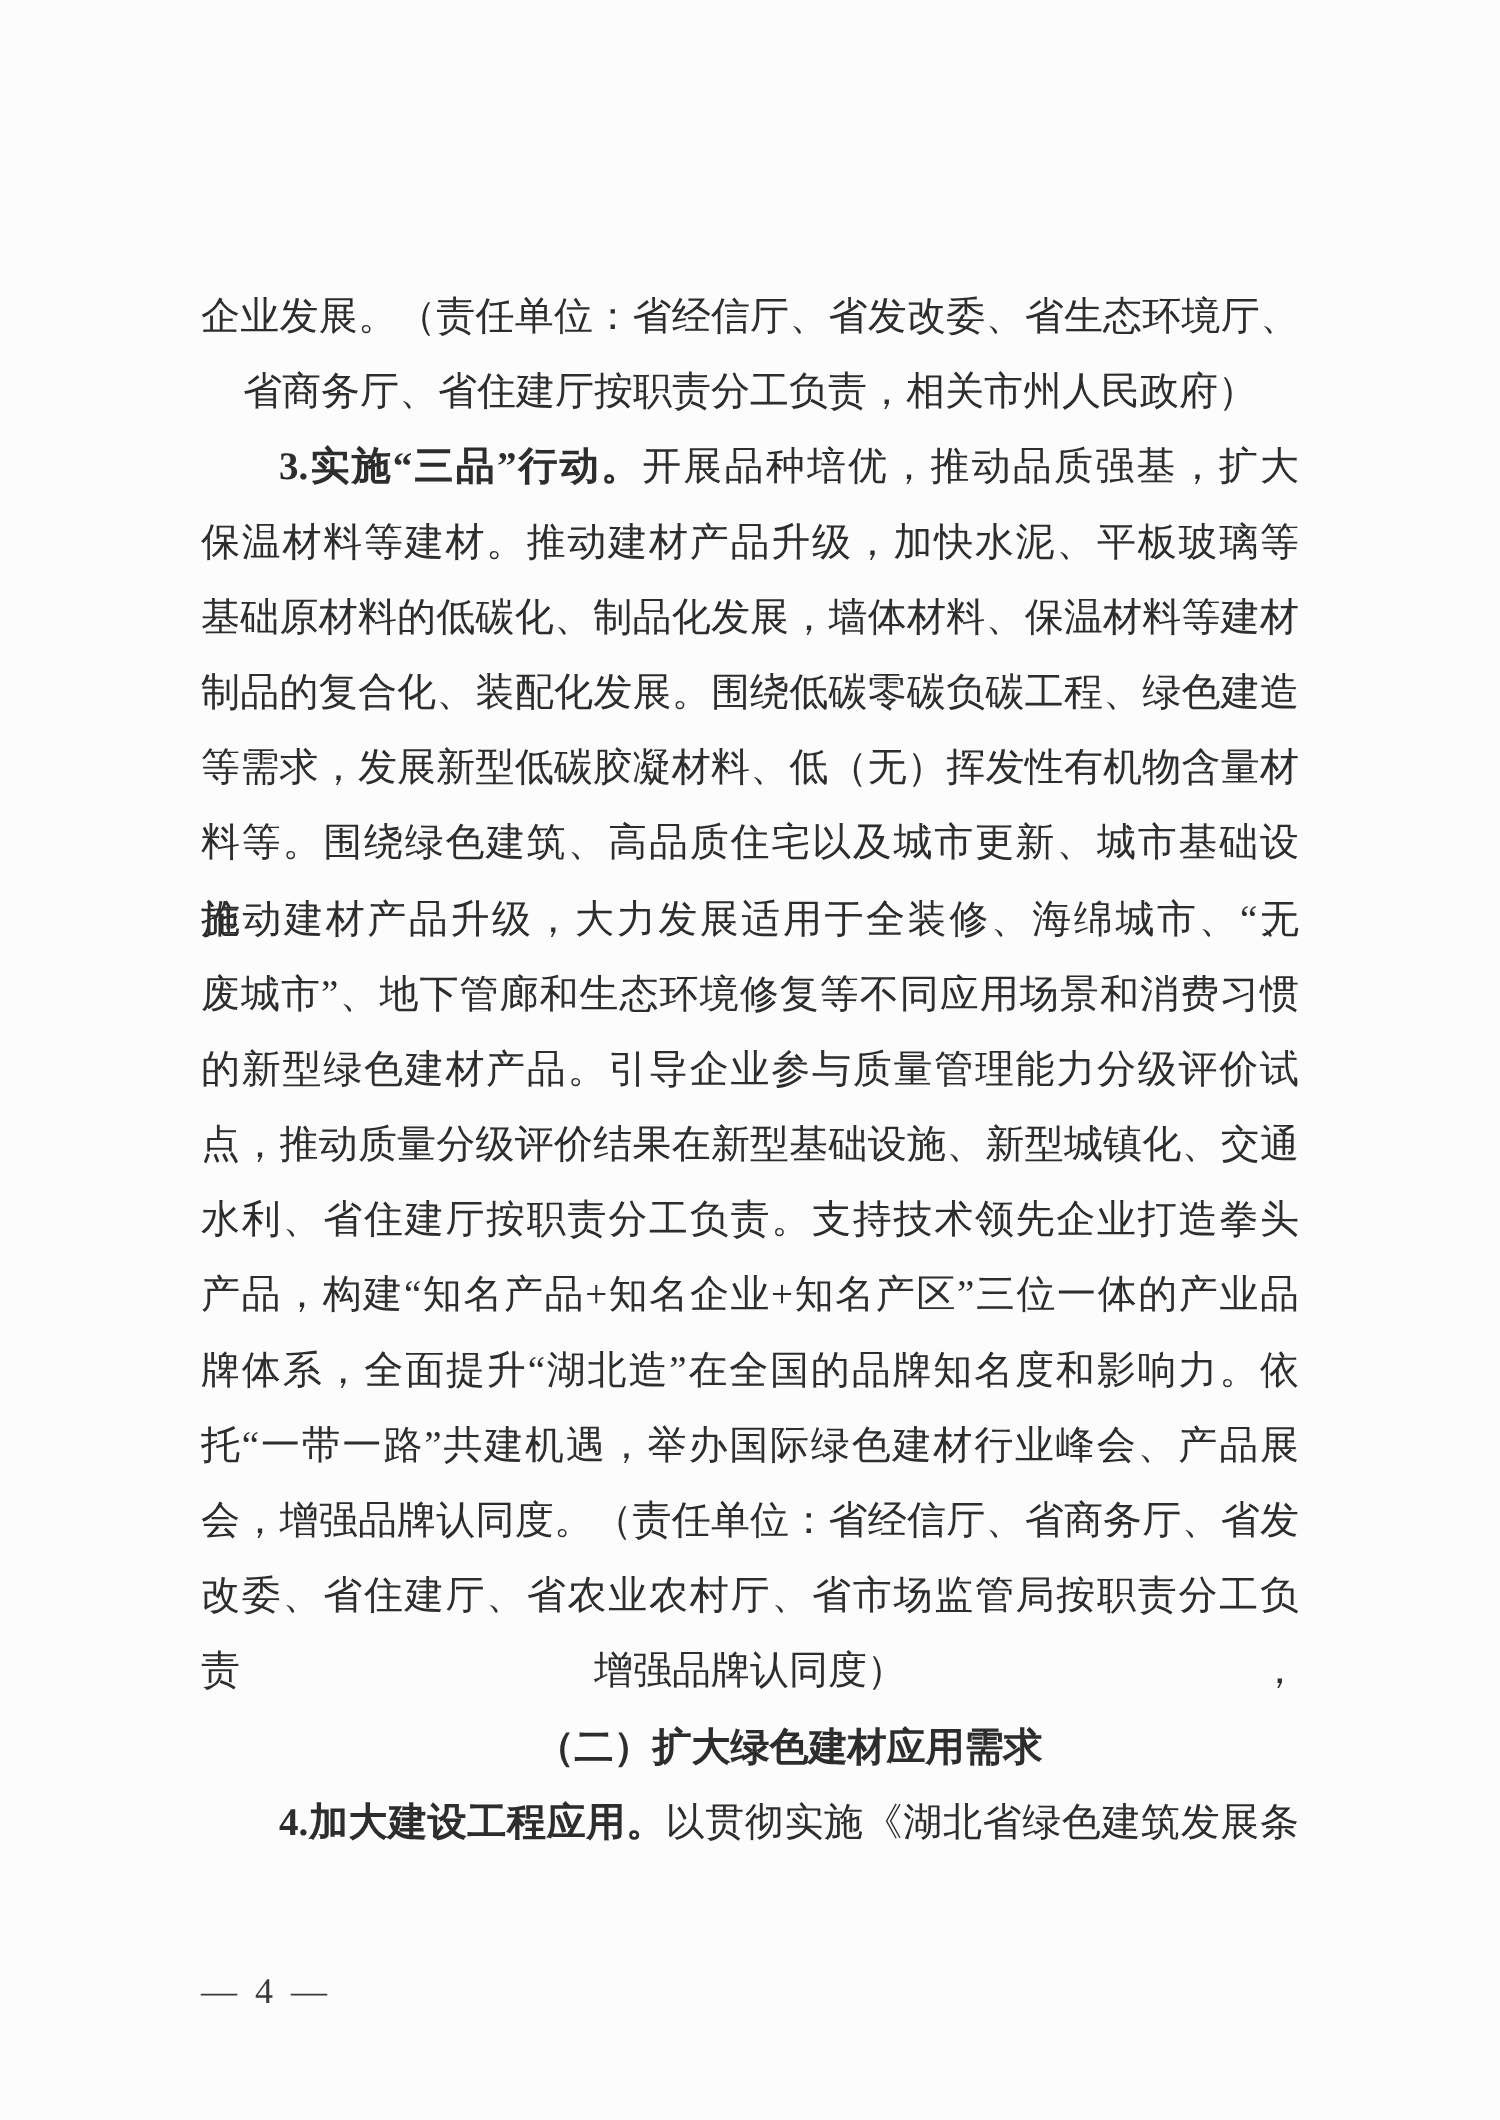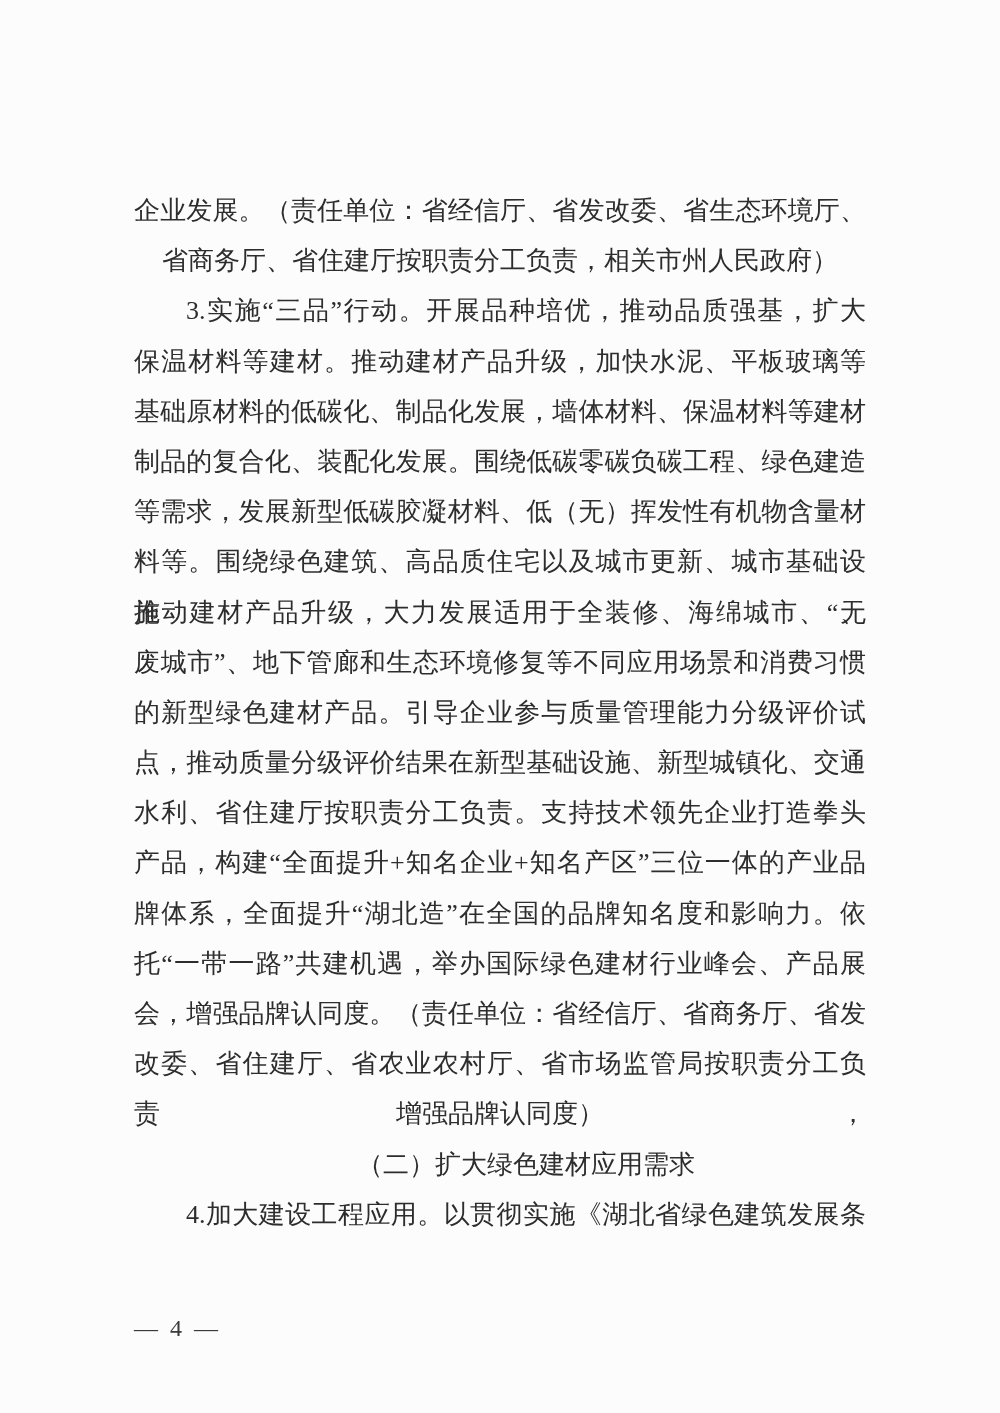--- a/index.html
+++ b/index.html
@@ -36,21 +36,21 @@
     text-align-last: justify;
     text-justify: inter-character;
   }
   .line.indent {
     text-indent: 52px;
   }
   .seg {
     font-weight: 400;
   }
   .seg.bold {
-    font-weight: 400;
+    font-weight: 700;
   }
   .footer {
     position: absolute;
     left: 134px;
     top: 1312px;
     height: 32px;
     line-height: 32px;
     font-size: 24px;
     letter-spacing: 3px;
     color: #3a3a3a;
@@ -67,21 +67,21 @@
       <div class="line justify"><span class="seg">保温材料等建材。推动建材产品升级，加快水泥、平板玻璃等</span></div>
       <div class="line justify"><span class="seg">基础原材料的低碳化、制品化发展，墙体材料、保温材料等建材</span></div>
       <div class="line justify"><span class="seg">制品的复合化、装配化发展。围绕低碳零碳负碳工程、绿色建造</span></div>
       <div class="line justify"><span class="seg">等需求，发展新型低碳胶凝材料、低（无）挥发性有机物含量材</span></div>
       <div class="line justify"><span class="seg">料等。围绕绿色建筑、高品质住宅以及城市更新、城市基础设施、</span></div>
       <div class="line justify"><span class="seg">推动建材产品升级，大力发展适用于全装修、海绵城市、“无</span></div>
       <div class="line justify"><span class="seg">废城市”、地下管廊和生态环境修复等不同应用场景和消费习惯</span></div>
       <div class="line justify"><span class="seg">的新型绿色建材产品。引导企业参与质量管理能力分级评价试</span></div>
       <div class="line justify"><span class="seg">点，推动质量分级评价结果在新型基础设施、新型城镇化、交通</span></div>
       <div class="line justify"><span class="seg">水利、省住建厅按职责分工负责。支持技术领先企业打造拳头</span></div>
-      <div class="line justify"><span class="seg">产品，构建“全面提升+知名企业+知名产区”三位一体的产业品</span></div>
+      <div class="line justify"><span class="seg">产品，构建“知名产品+知名企业+知名产区”三位一体的产业品</span></div>
       <div class="line justify"><span class="seg">牌体系，全面提升“湖北造”在全国的品牌知名度和影响力。依</span></div>
       <div class="line justify"><span class="seg">托“一带一路”共建机遇，举办国际绿色建材行业峰会、产品展</span></div>
       <div class="line justify"><span class="seg">会，增强品牌认同度。（责任单位：省经信厅、省商务厅、省发</span></div>
       <div class="line justify"><span class="seg">改委、省住建厅、省农业农村厅、省市场监管局按职责分工负责，</span></div>
       <div class="line"><span class="seg">增强品牌认同度）</span></div>
       <div class="line indent"><span class="seg bold">（二）扩大绿色建材应用需求</span></div>
       <div class="line indent justify"><span class="seg bold">4.加大建设工程应用。</span><span class="seg">以贯彻实施《湖北省绿色建筑发展条</span></div>
     </div>
   <div class="footer" style="color: rgb(58, 58, 58);">— 4 —</div>
 </div>

